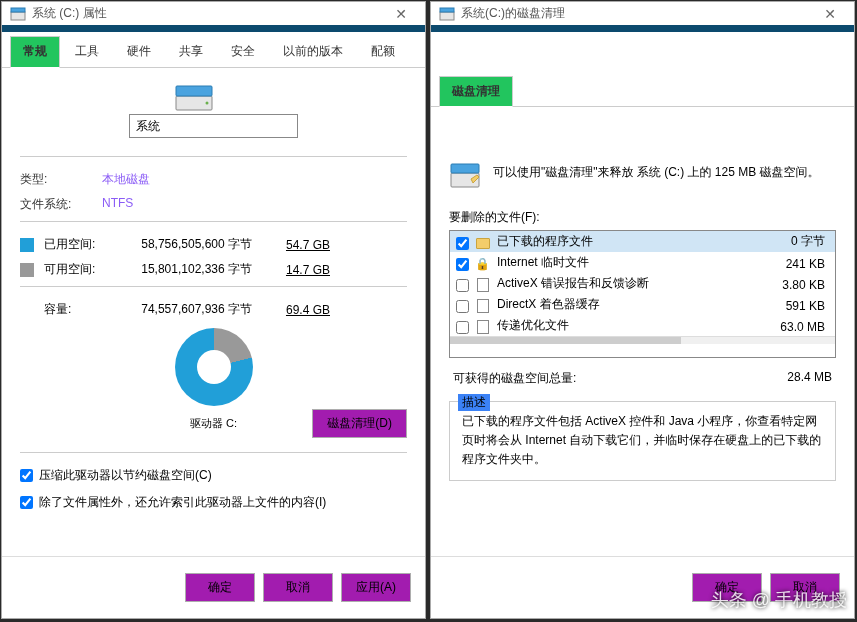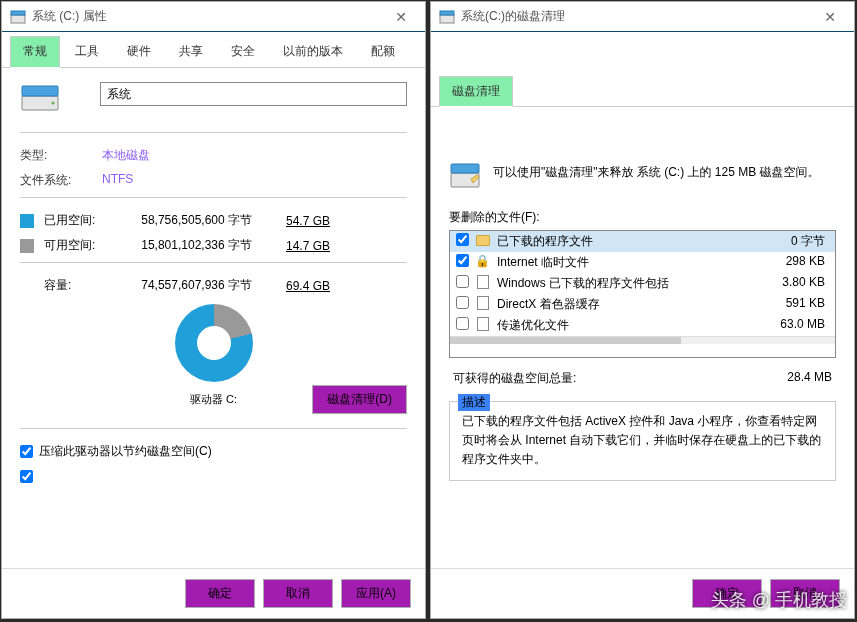--- a/index.html
+++ b/index.html
@@ -1,28 +1,28 @@
 <!DOCTYPE html>
 <html><head>
   <meta charset="utf-8">
   <style>
     * { box-sizing: border-box; margin: 0; padding: 0; font-family: 'Microsoft YaHei', 'Segoe UI', sans-serif; font-size: 12px; }
     body { background: #2a2a2a; display: flex; padding: 0; width: 857px; height: 622px; }
     .window { background: #fff; border: 1px solid #aaa; display: flex; flex-direction: column; }
     .window.left { width: 425px; height: 618px; margin: 1px 2px 1px 1px; }
     .window.right { width: 425px; height: 618px; margin: 1px 1px 1px 2px; gap: 40px; }
-    .titlebar { height: 30px; display: flex; align-items: center; padding: 0 8px; border-bottom: 1px solid #0c4a6e; background: #fff; color: #555; }
+    .titlebar { height: 30px; display: flex; align-items: center; padding: 0 8px; border-bottom: 7px solid #0c4a6e; background: #fff; color: #555; }
     .titlebar .drive-icon { width: 16px; height: 16px; margin-right: 6px; }
     .titlebar .title-text { flex: 1; font-size: 12px; }
     .close-x { font-size: 14px; color: #666; cursor: default; padding: 4px 10px; }
     .tabs { display: flex; padding: 4px 8px 0 8px; border-bottom: 1px solid #ccc; background: #fff; }
     .tab { padding: 6px 12px; border: 1px solid transparent; margin-right: 2px; color: #333; cursor: default; }
-    .tab.active { border: 1px solid #ccc; border-bottom: 1px solid #fff; background: #86efac; margin-bottom: -1px; }
+    .tab.active { border: 1px solid #ccc; border-bottom: 1px solid #fff; background: #22c55e; margin-bottom: -1px; font-weight: bold; }
     .content { flex: 1; padding: 14px 18px; overflow: hidden; }
-    .drive-row { display: flex; align-items: flex-start; margin-bottom: 18px; }
+    .drive-row { display: flex; align-items: center; margin-bottom: 18px; flex-direction: column; }
     .big-drive-icon { width: 40px; height: 32px; margin-right: 40px; }
     .label-input { flex: 1; border: 1px solid #888; padding: 4px 6px; font-size: 12px; }
     .hr { border: none; border-top: 1px solid #ccc; margin: 6px 0 14px 0; }
     .prop-row { display: flex; margin-bottom: 8px; }
     .prop-label { width: 82px; color: #333; }
     .prop-val { flex: 1; color: #8b5cf6; }
     .space-row { display: flex; align-items: center; margin-bottom: 8px; }
     .swatch { width: 14px; height: 14px; margin-right: 10px; }
     .swatch.used { background: #219fd8; }
     .swatch.free { background: #999; }
@@ -30,30 +30,30 @@
     .space-bytes { width: 140px; text-align: right; padding-right: 18px; }
     .space-gb { width: 60px; text-align: right; text-decoration: underline; }
     .donut-wrap { display: flex; flex-direction: column; align-items: center; margin: 10px 0 6px 0; position: relative; }
     .donut { width: 78px; height: 78px; border-radius: 50%; background: conic-gradient(#999 0deg 76deg, #219fd8 76deg 360deg); position: relative; margin-bottom: 10px; }
     .donut::after { content: ''; position: absolute; top: 22px; left: 22px; width: 34px; height: 34px; background: #fff; border-radius: 50%; }
     .drv-label { font-size: 11px; }
     .cleanup-btn-row { text-align: right; margin-top: -28px; margin-bottom: 14px; }
     .win-btn { border: 1px solid #adadad; background: #a21caf; padding: 5px 14px; font-size: 12px; cursor: default; }
     .checkbox-row { display: flex; align-items: center; margin-bottom: 10px; }
     .checkbox-row input { margin-right: 6px; }
-    .footer { display: flex; justify-content: flex-end; gap: 8px; padding: 10px 14px; border-top: 1px solid #ddd; }
+    .footer { display: flex; justify-content: flex-end; gap: 8px; padding: 16px 14px; border-top: 1px solid #ddd; }
     .footer .win-btn { min-width: 70px; }
     
     .single-tab { display: flex; padding: 4px 8px 0 8px; border-bottom: 1px solid #ccc; }
     .info-row { display: flex; align-items: flex-start; margin-bottom: 18px; }
     .info-row .drive-icon-big { width: 32px; height: 30px; margin-right: 12px; }
     .info-text { flex: 1; line-height: 1.5; padding-top: 2px; }
     .group-label { margin-bottom: 4px; }
     .file-list { border: 1px solid #888; height: 128px; overflow: hidden; background: #fff; }
-    .file-item { display: flex; align-items: flex-start; padding: 2px 6px; height: 21px; }
+    .file-item { display: flex; align-items: flex-end; padding: 2px 6px; height: 21px; }
     .file-item.selected { background: #d0e5f5; }
     .file-item .cb { margin-right: 6px; }
     .file-item .fico { width: 16px; height: 14px; margin-right: 6px; display: flex; align-items: center; justify-content: center; }
     .file-item .fname { flex: 1; white-space: nowrap; overflow: hidden; }
     .file-item .fsize { width: 72px; text-align: right; padding-right: 4px; }
     .scroll-track { height: 8px; background: #f0f0f0; border-top: 1px solid #ddd; }
     .scroll-thumb { width: 60%; height: 100%; background: #cdcdcd; }
     .gain-row { display: flex; justify-content: space-between; margin: 12px 4px 14px 4px; }
     .fieldset-desc { border: 1px solid #ccc; padding: 10px 12px; margin-bottom: 90px; position: relative; }
     .fieldset-desc .legend { position: absolute; top: -8px; left: 8px; background: #3b82f6; padding: 0 4px; }
@@ -132,20 +132,21 @@
     <div class="cleanup-btn-row">
       <button class="win-btn">磁盘清理(D)</button>
     </div>
     <hr class="hr">
     <label class="checkbox-row">
       <input type="checkbox" checked="" style="">
       <span>压缩此驱动器以节约磁盘空间(C)</span>
     </label>
     <label class="checkbox-row">
       <input type="checkbox" checked="" style="">
+      <span>除了文件属性外，还允许索引此驱动器上文件的内容(I)</span>
     </label>
   </div>
   <div class="footer">
     <button class="win-btn">确定</button>
     <button class="win-btn">取消</button>
     <button class="win-btn">应用(A)</button>
   </div>
 </div>
 
 <div class="window right">
@@ -178,28 +179,28 @@
           </span>
           <span class="fname">已下载的程序文件</span>
           <span class="fsize">0 字节</span>
         </div>
         <div class="file-item">
           <input type="checkbox" class="cb" checked="" style="">
           <span class="fico">
             <span class="lock-ico">🔒</span>
           </span>
           <span class="fname">Internet 临时文件</span>
-          <span class="fsize">298 KB</span>
+          <span class="fsize">241 KB</span>
         </div>
         <div class="file-item">
           <input type="checkbox" class="cb" style="">
           <span class="fico">
             <div class="file-ico"></div>
           </span>
-          <span class="fname">Windows 已下载的程序文件包括</span>
+          <span class="fname">ActiveX 错误报告和反馈诊断</span>
           <span class="fsize">3.80 KB</span>
         </div>
         <div class="file-item">
           <input type="checkbox" class="cb" style="">
           <span class="fico">
             <div class="file-ico"></div>
           </span>
           <span class="fname">DirectX 着色器缓存</span>
           <span class="fsize">591 KB</span>
         </div>

